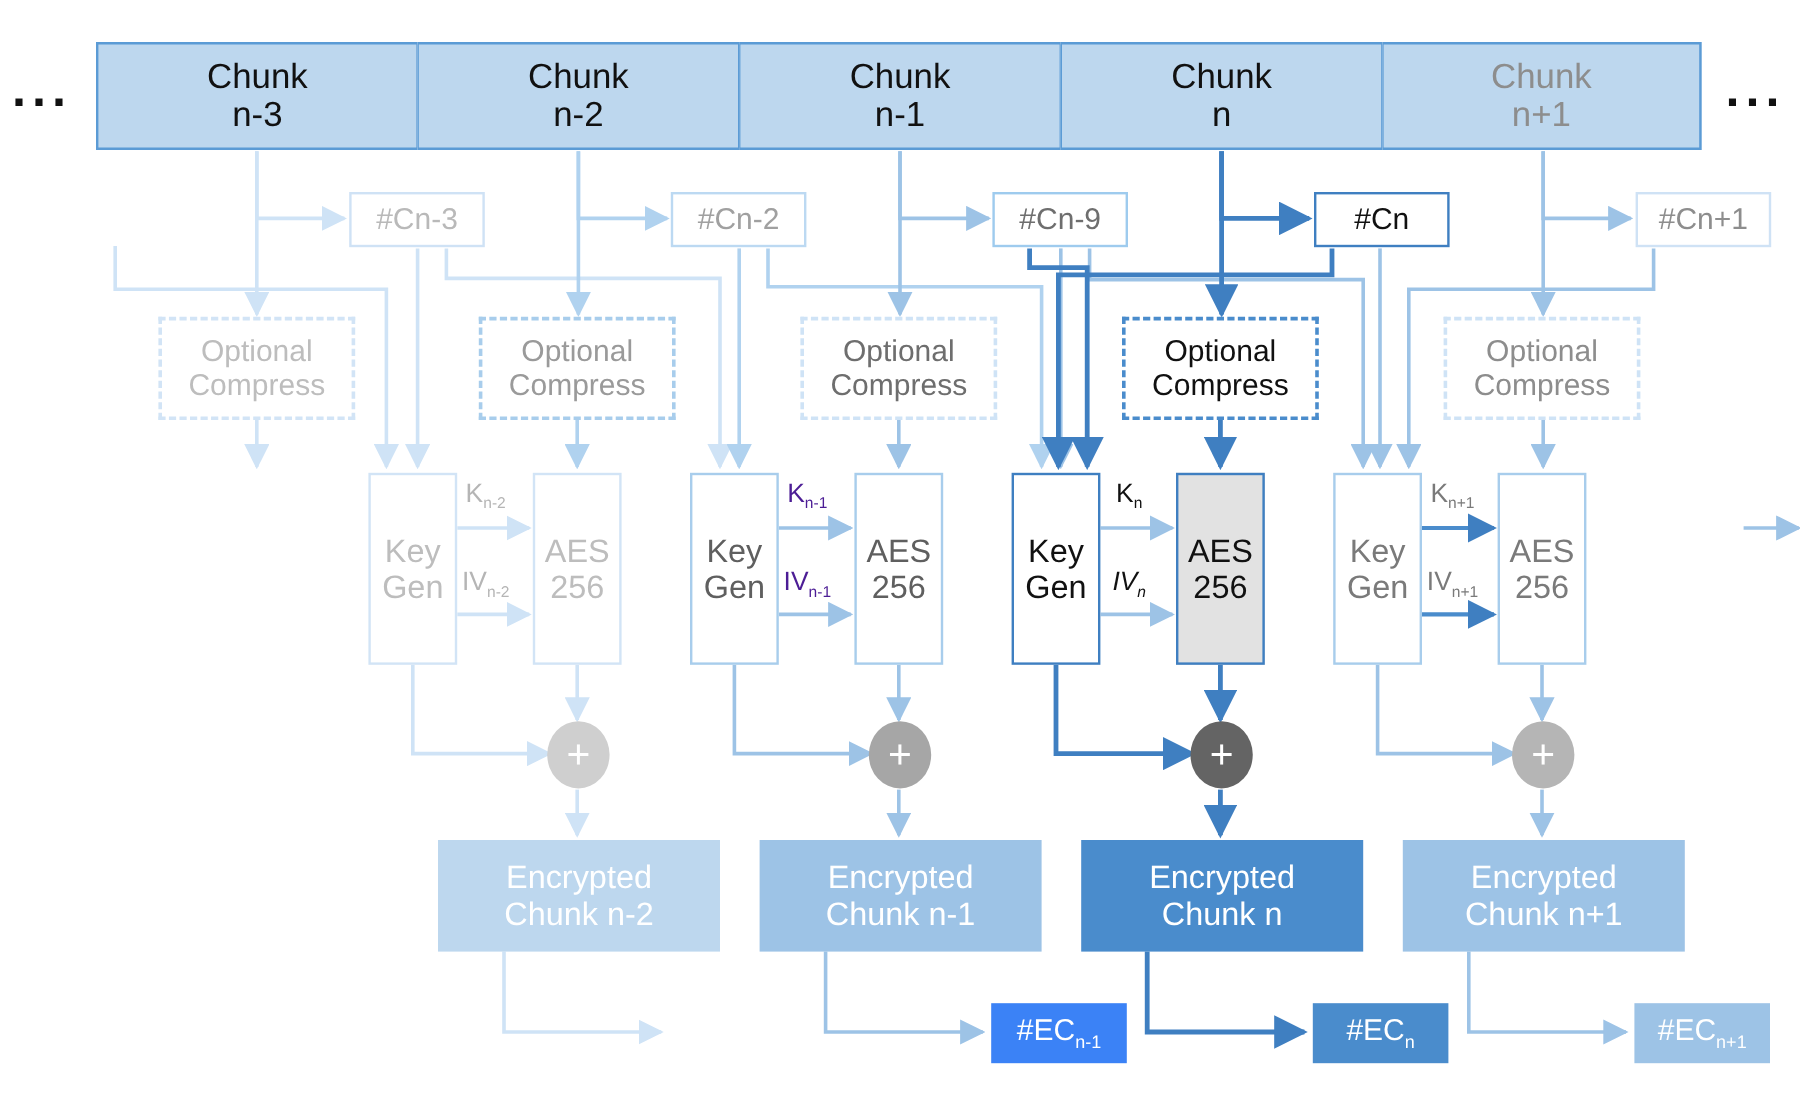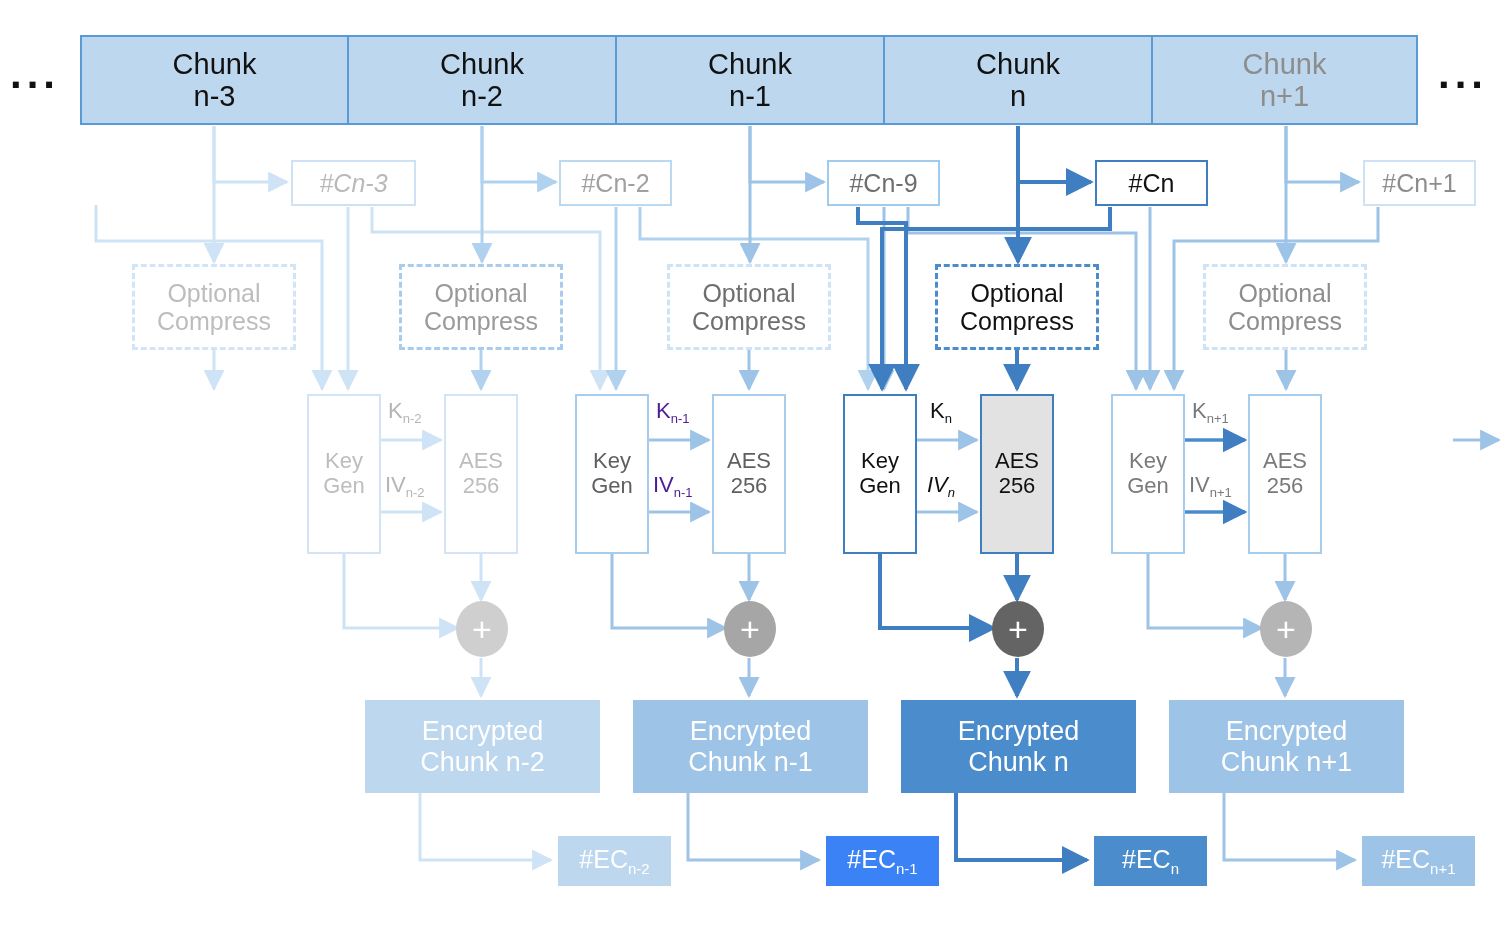--- a/index.html
+++ b/index.html
@@ -25,21 +25,21 @@
 
   
   .compress{background:#fff;font-size:25px;}
   .compress.l1{border:3px dashed #d2e4f6;color:#bdbdbd;}
   .compress.l2{border:3px dashed #a8cdec;color:#9a9a9a;}
   .compress.l3{border:3px dashed #cfe3f6;color:#6e6e6e;}
   .compress.l4{border:3px dashed #4a8ccc;color:#111;}
   .compress.l5{border:3px dashed #cfe3f6;color:#8d8d8d;}
 
   
-  .proc{background:#fff;font-size:22px;}
+  .proc{background:#fff;font-size:27px;}
   .proc.l1{border:2px solid #d2e4f6;color:#bdbdbd;}
   .proc.l3{border:2px solid #a8cdec;color:#5f5f5f;}
   .proc.l4{border:2px solid #3f7fc1;color:#111;}
   .proc.l4.aes{background:#e2e2e2;}
   .proc.l5{border:2px solid #a8cdec;color:#7a7a7a;}
 
   
   .klab{position:absolute;font-size:22px;white-space:nowrap;}
   .klab sub{font-size:13px;}
   .klab.l1{color:#b5b5b5;}
@@ -180,21 +180,21 @@
   </div>
   <div class="node chunk" style="left:884px;top:35px;width:268px;height:90px;border-left-width:1px;border-right-width:1px;">
     <div><span>Chunk</span><br>
          <span>n</span></div>
   </div>
   <div class="node chunk faded" style="left:1152px;top:35px;width:266px;height:90px;border-left-width:1px;">
     <div><span>Chunk</span><br>
          <span>n+1</span></div>
   </div>
 
-  <div class="node hash l1" style="left:291px;top:160px;width:125px;height:46px;font-style:italic;">
+  <div class="node hash l1" style="left:291px;top:160px;width:113px;height:46px;">
     <span>#Cn-3</span>
   </div>
   <div class="node hash l2" style="left:559px;top:160px;width:113px;height:46px;">
     <span>#Cn-2</span>
   </div>
   <div class="node hash l3" style="left:827px;top:160px;width:113px;height:46px;">
     <span>#Cn-9</span>
   </div>
   <div class="node hash l4" style="left:1095px;top:160px;width:113px;height:46px;">
     <span>#Cn</span>
@@ -309,23 +309,20 @@
   </div>
   <div class="node echunk l4" style="left:901px;top:700px;width:235px;height:93px;">
     <div><span>Encrypted</span><br>
          <span>Chunk n</span></div>
   </div>
   <div class="node echunk l5" style="left:1169px;top:700px;width:235px;height:93px;">
     <div><span>Encrypted</span><br>
          <span>Chunk n+1</span></div>
   </div>
 
-  <div class="node ec l2" style="left:558px;top:836px;width:113px;height:50px;">
-    <span><span>#EC</span><sub>n-2</sub></span>
-  </div>
   <div class="node ec l3" style="left:826px;top:836px;width:113px;height:50px;">
     <span><span>#EC</span><sub>n-1</sub></span>
   </div>
   <div class="node ec l4" style="left:1094px;top:836px;width:113px;height:50px;">
     <span><span>#EC</span><sub>n</sub></span>
   </div>
   <div class="node ec l5" style="left:1362px;top:836px;width:113px;height:50px;">
     <span><span>#EC</span><sub>n+1</sub></span>
   </div>
 

